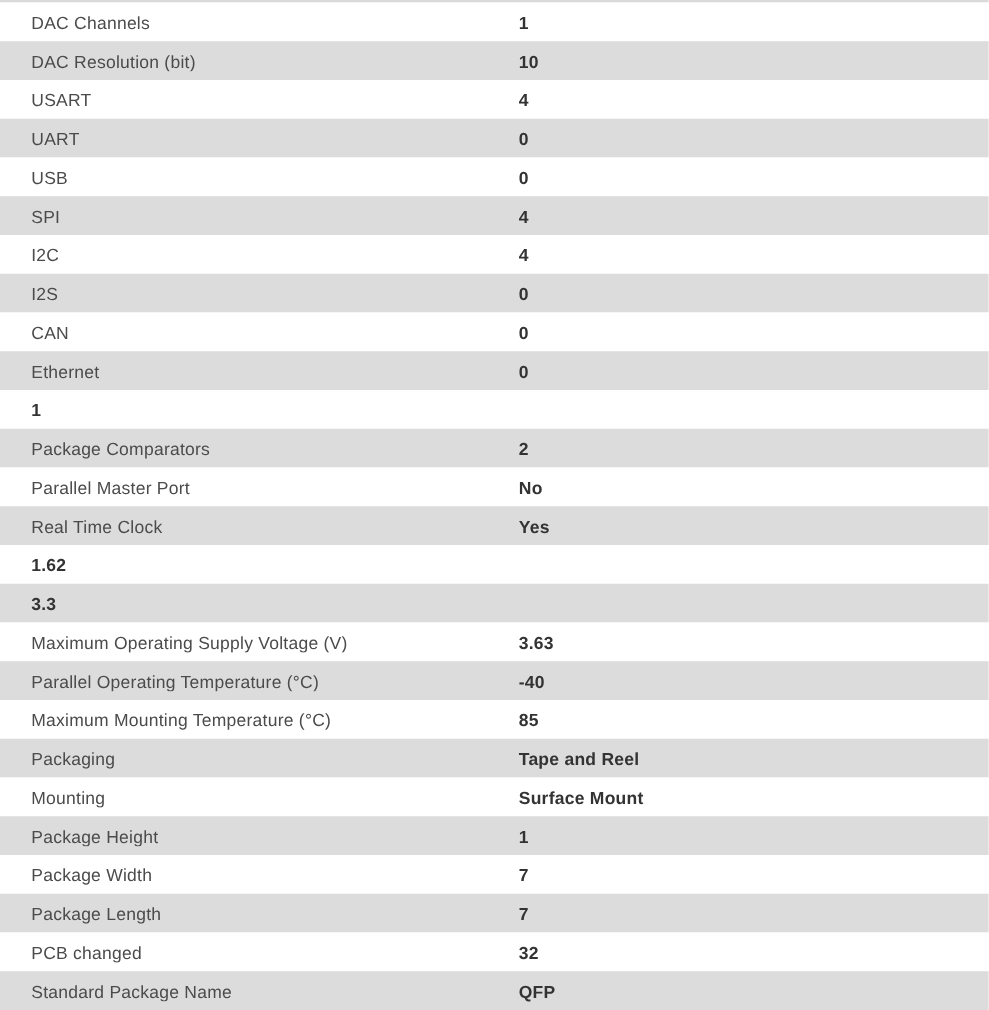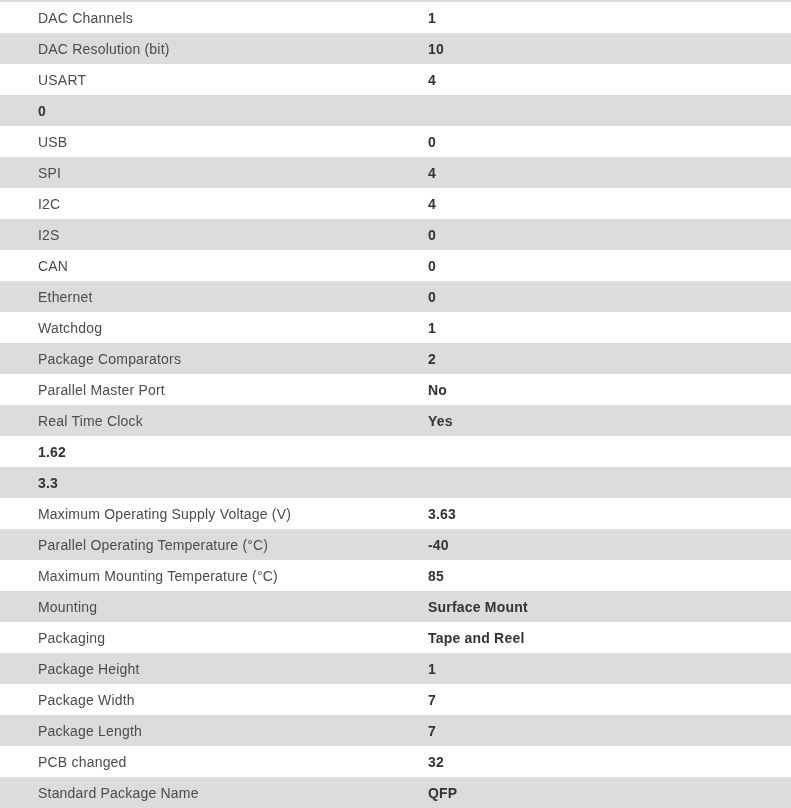--- a/index.html
+++ b/index.html
@@ -15,21 +15,21 @@
   }
   .spec-table {
     width: 791px;
     border-top: 2px solid #d9d9d9;
     box-sizing: border-box;
   }
   .spec-row {
     display: flex;
     align-items: center;
     height: 31px;
-    padding-left: 38px;
+    padding-left: 25px;
     box-sizing: border-box;
     background: #ffffff;
   }
   .spec-row:nth-child(even) {
     background: #dcdcdc;
   }
   .spec-label {
     flex: 0 0 390px;
     width: 390px;
     font-size: 14px;
@@ -59,20 +59,21 @@
     <span class="spec-label">DAC Resolution (bit)</span>
     <span class="spec-value">10</span>
   </div>
 
   <div class="spec-row">
     <span class="spec-label">USART</span>
     <span class="spec-value">4</span>
   </div>
 
   <div class="spec-row">
+    <span class="spec-label">UART</span>
     <span class="spec-value">0</span>
   </div>
 
   <div class="spec-row">
     <span class="spec-label">USB</span>
     <span class="spec-value">0</span>
   </div>
 
   <div class="spec-row">
     <span class="spec-label">SPI</span>
@@ -93,21 +94,20 @@
     <span class="spec-label">CAN</span>
     <span class="spec-value">0</span>
   </div>
 
   <div class="spec-row">
     <span class="spec-label">Ethernet</span>
     <span class="spec-value">0</span>
   </div>
 
   <div class="spec-row">
-    <span class="spec-label">Watchdog</span>
     <span class="spec-value">1</span>
   </div>
 
   <div class="spec-row">
     <span class="spec-label">Package Comparators</span>
     <span class="spec-value">2</span>
   </div>
 
   <div class="spec-row">
     <span class="spec-label">Parallel Master Port</span>
@@ -136,27 +136,27 @@
     <span class="spec-label">Parallel Operating Temperature (°C)</span>
     <span class="spec-value">-40</span>
   </div>
 
   <div class="spec-row">
     <span class="spec-label">Maximum Mounting Temperature (°C)</span>
     <span class="spec-value">85</span>
   </div>
 
   <div class="spec-row">
-    <span class="spec-label">Mounting</span>
-    <span class="spec-value">Surface Mount</span>
+    <span class="spec-label">Packaging</span>
+    <span class="spec-value">Tape and Reel</span>
   </div>
 
   <div class="spec-row">
-    <span class="spec-label">Packaging</span>
-    <span class="spec-value">Tape and Reel</span>
+    <span class="spec-label">Mounting</span>
+    <span class="spec-value">Surface Mount</span>
   </div>
 
   <div class="spec-row">
     <span class="spec-label">Package Height</span>
     <span class="spec-value">1</span>
   </div>
 
   <div class="spec-row">
     <span class="spec-label">Package Width</span>
     <span class="spec-value">7</span>

